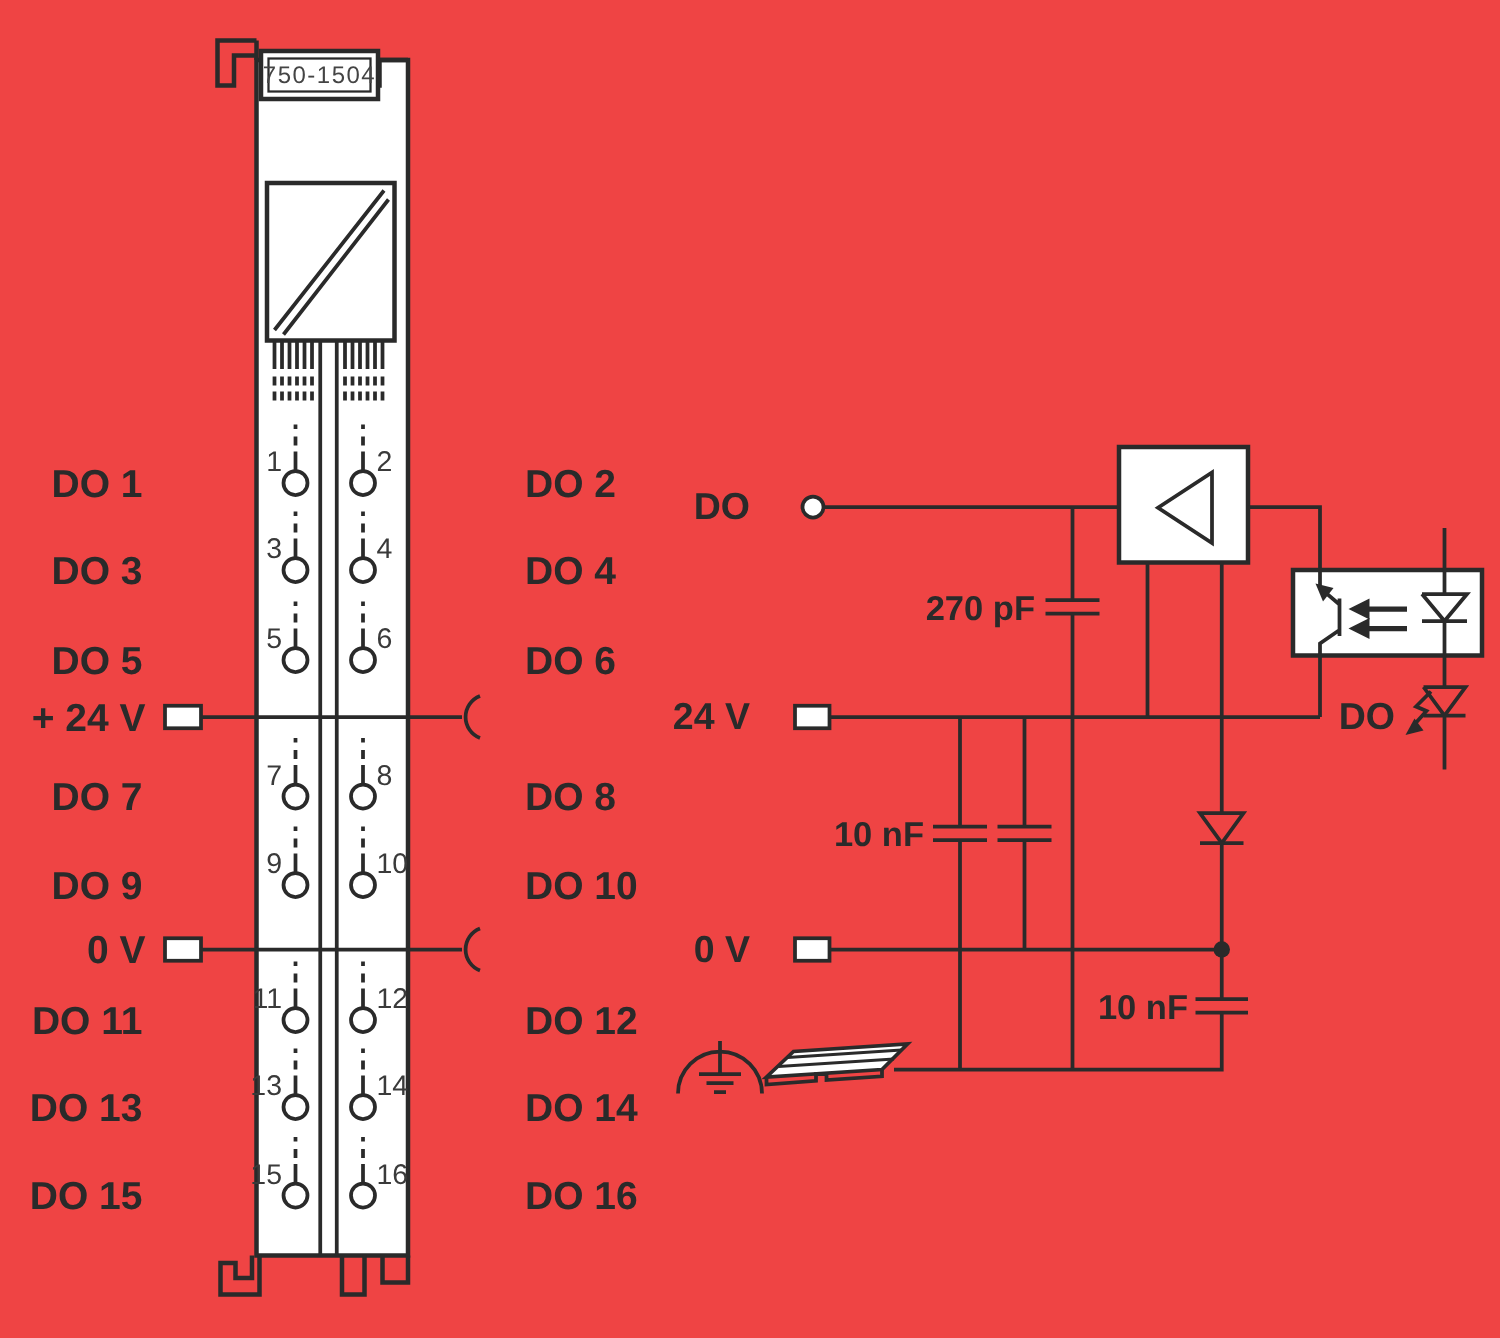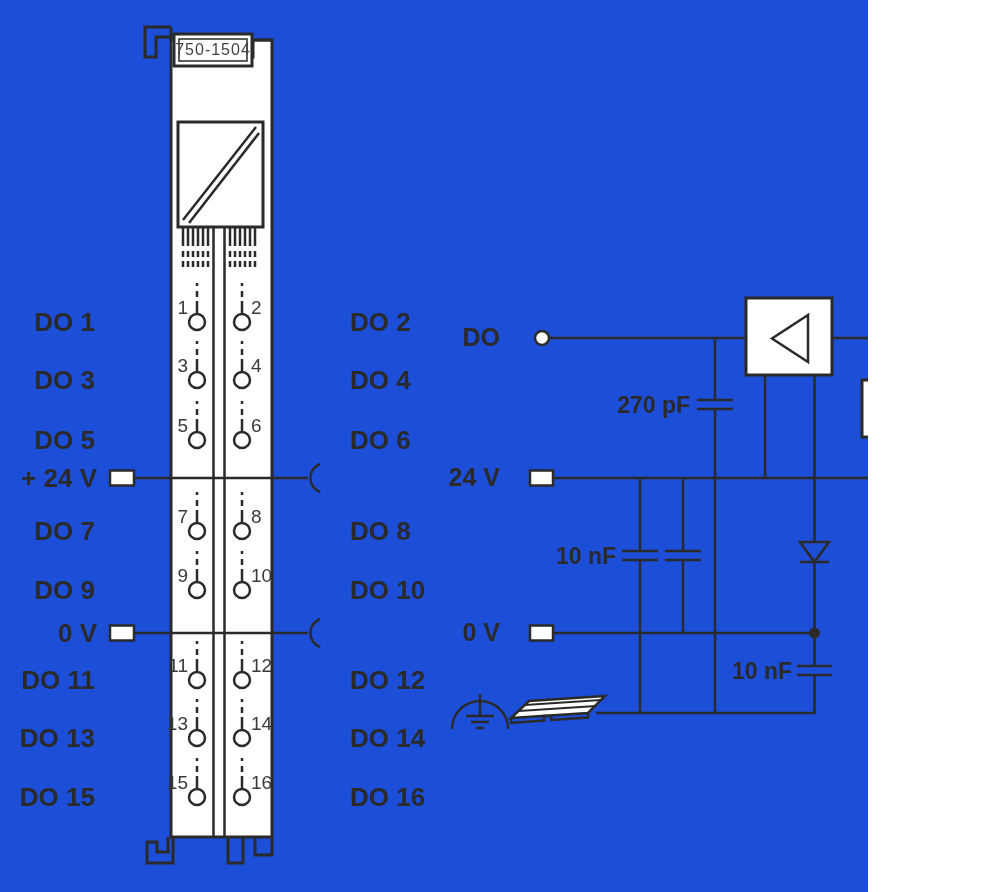--- a/index.html
+++ b/index.html
@@ -1,16 +1,16 @@
 <!DOCTYPE html>
 <html><head>
 <meta charset="utf-8">
 <style>
   html,body{margin:0;padding:0;background:#ffffff;}
-  .stage{width:868px;height:892px;background:#1d4ed8;position:relative;overflow:hidden;}
+  .stage{width:1000px;height:892px;background:#ef4444;position:relative;overflow:hidden;}
   svg text{font-family:"Liberation Sans",sans-serif;fill:#2a2a2a;}
   .lbl{font-weight:bold;font-size:26px;}
   .rail{font-weight:bold;font-size:25px;}
   .cap{font-weight:bold;font-size:23px;}
   .num{font-size:19px;fill:#3a3a3a;font-weight:normal;}
   .part{font-size:16px;fill:#444444;letter-spacing:1px;}
   .ln{stroke:#2a2a2a;stroke-width:2.5;fill:none;}
   .ln3{stroke:#2a2a2a;stroke-width:3;fill:none;}
   .fillw{fill:#ffffff;}
 </style>

